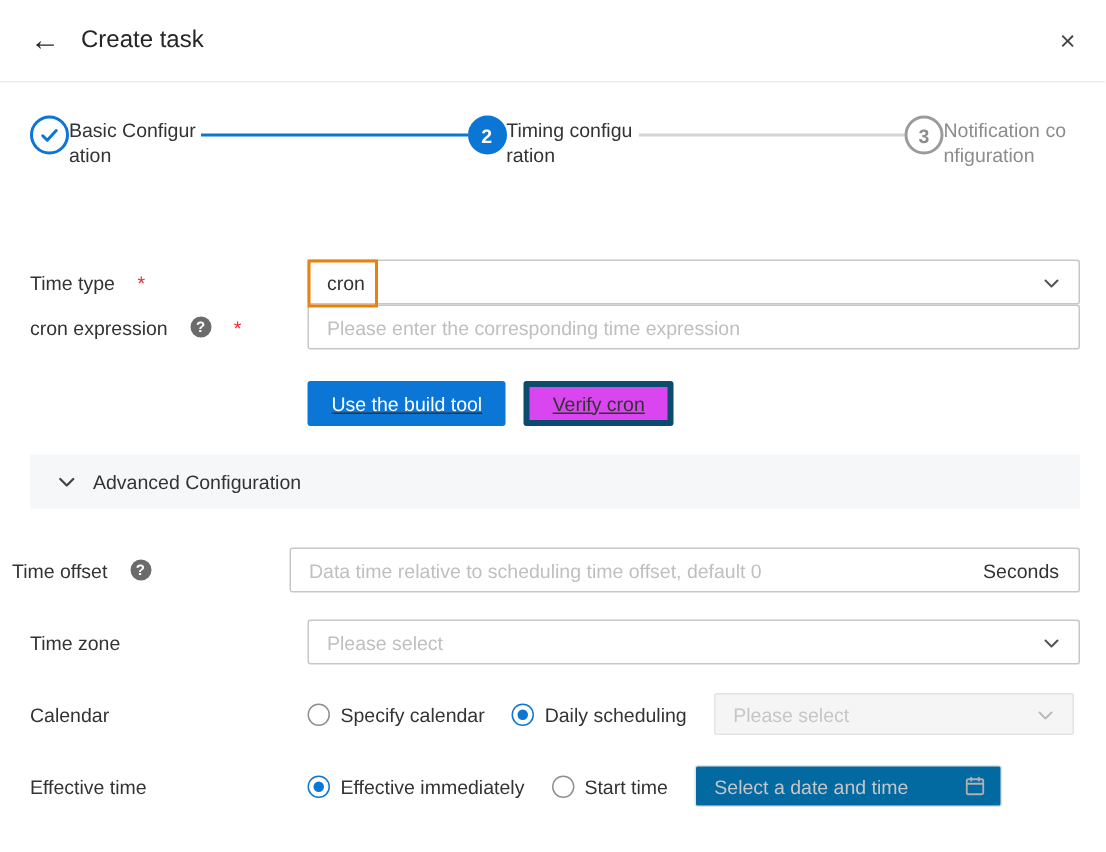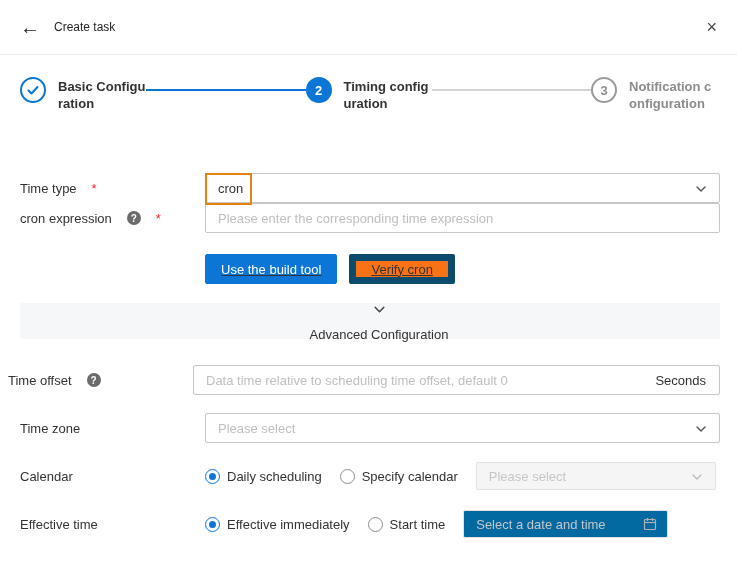--- a/index.html
+++ b/index.html
@@ -3,33 +3,33 @@
 <meta charset="utf-8">
 <style>
   * { box-sizing: border-box; margin: 0; padding: 0; }
   html,body { background:#fff; }
   body { font-family:"Liberation Sans", sans-serif; color:#333; font-size:13px; }
   .page { width:737px; height:568px; position:relative; overflow:hidden; background:#fff; }
 
   
   .header { height:55px; display:flex; align-items:center; padding:0 20px; border-bottom:1px solid #ebebeb; }
   .back-icon { font-size:20px; color:#222; margin-right:14px; cursor:pointer; line-height:1; }
-  .title { font-size:12px; color:#252525; }
+  .title { font-size:16px; color:#252525; }
   .close-icon { margin-left:auto; font-size:18px; color:#444; cursor:pointer; line-height:1; }
 
   
   .stepper { display:flex; align-items:flex-start; padding:22px 20px 0 20px; height:95px; }
   .step { display:flex; align-items:flex-start; flex:none; }
   .step-circle { width:26px; height:26px; border-radius:50%; flex:none;
                  display:flex; align-items:center; justify-content:center;
                  font-weight:700; font-size:13px; }
   .step-circle.done { background:#fff; border:2px solid #0b76d6; color:#0b76d6; }
   .step-circle.active { background:#0b76d6; border:2px solid #0b76d6; color:#fff; }
   .step-circle.pending { background:#fff; border:2px solid #9b9b9b; color:#8c8c8c; }
-  .step-label { width:88px; margin-left:12px; font-weight:700; line-height:1.3;
+  .step-label { width:88px; font-weight:400; line-height:1.3;
                 word-break:break-all; padding-top:2px; }
   .step-label.dark { color:#333; }
   .step-label.gray { color:#8c8c8c; }
   .connector { flex:1; height:2px; margin-top:12px; }
   .connector.blue { background:#0b76d6; }
   .connector.gray { background:#d4d4d4; }
 
   
   .row { display:flex; align-items:center; padding:0 17px 0 20px; }
   .label-col { width:185px; flex:none; display:flex; align-items:center; gap:15px; }
@@ -52,24 +52,24 @@
   .text-input { width:100%; height:30px; border:1px solid #c7c7c7; border-radius:2px;
                 padding:0 70px 0 12px; font-size:13px; font-family:inherit; color:#333; outline:none; }
   .text-input.no-suffix { padding-right:12px; }
   .text-input::placeholder { color:#bfbfbf; }
   .input-wrap { position:relative; width:100%; }
   .input-suffix { position:absolute; right:14px; top:8px; color:#333; }
 
   .btn { height:30px; padding:0 15px; border-radius:2px; font-size:13px; cursor:pointer;
          font-family:inherit; }
   .btn-primary { background:#0b76d6; border:1px solid #0b76d6; color:#fff; }
-  .btn-default { background:#f97316; border:7px solid #0c4a6e; color:#333; margin-left:12px; }
+  .btn-default { background:#d946ef; border:4px solid #0c4a6e; color:#333; margin-left:12px; }
 
   .advanced { margin:19px 17px 0 20px; height:36px; background:#f6f7f8;
-              display:flex; align-items:center; gap:11px; padding-left:18px; cursor:pointer;flex-direction:column; }
+              display:flex; align-items:center; gap:11px; padding-left:18px; cursor:pointer; }
   .advanced-title { color:#333; }
 
   .radio-item { display:inline-flex; align-items:center; gap:7px; cursor:pointer; flex:none; }
   .radio { width:15px; height:15px; border-radius:50%; background:#fff; position:relative; flex:none; }
   .radio.checked { border:1px solid #0b76d6; }
   .radio.checked::after { content:""; position:absolute; left:3px; top:3px; width:7px; height:7px;
                           border-radius:50%; background:#0b76d6; }
   .radio.unchecked { border:1px solid #8f8f8f; }
 
   .disabled-select { position:relative; height:28px; border:1px solid #e3e3e3; border-radius:2px;
@@ -196,26 +196,26 @@
       </div>
     </div>
   </div>
 
   <div class="row mt-cal">
     <div class="label-col">
       <span class="label-text">Calendar</span>
     </div>
     <div class="field-col gap18">
       <span class="radio-item">
+        <span class="radio unchecked"></span>
+        <span>Specify calendar</span>
+      </span>
+      <span class="radio-item">
         <span class="radio checked"></span>
         <span>Daily scheduling</span>
-      </span>
-      <span class="radio-item">
-        <span class="radio unchecked"></span>
-        <span>Specify calendar</span>
       </span>
       <div class="disabled-select" style="width:240px;">
         <span>Please select</span>
         <span class="chev">
           <svg width="12" height="12" viewBox="0 0 12 12">
               <path d="M2 4l4 4 4-4" stroke="#bbb" stroke-width="1.4" fill="none" stroke-linecap="round" stroke-linejoin="round"></path>
             </svg>
         </span>
       </div>
     </div>

